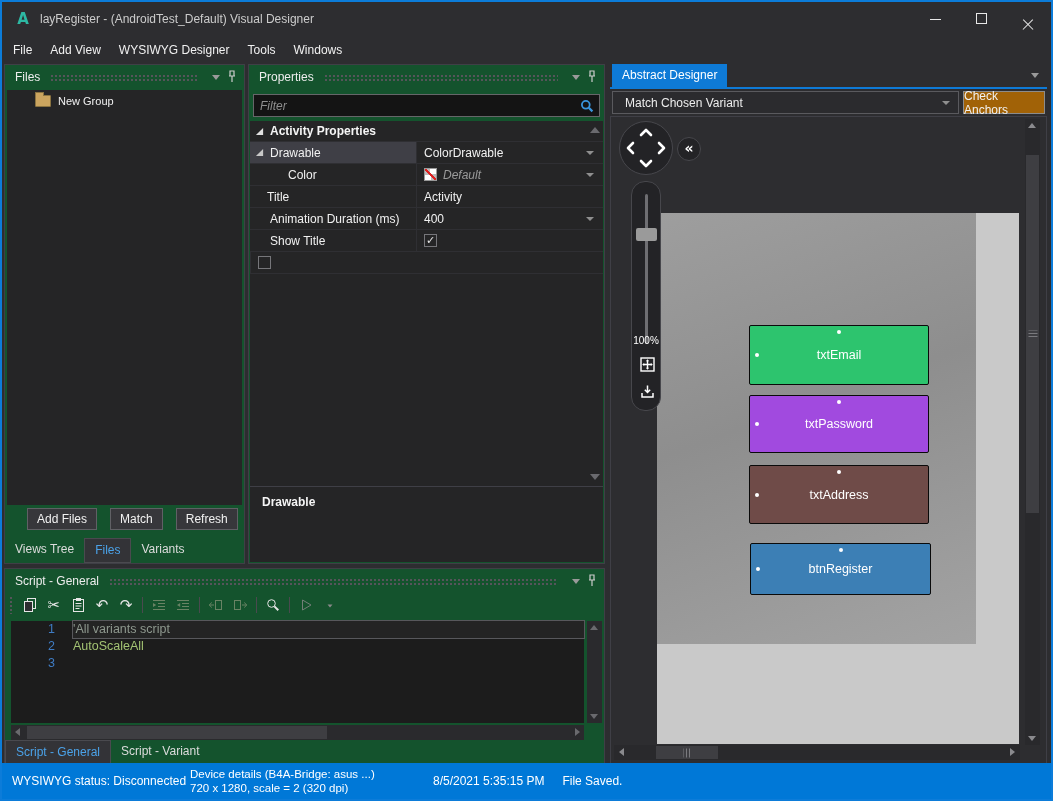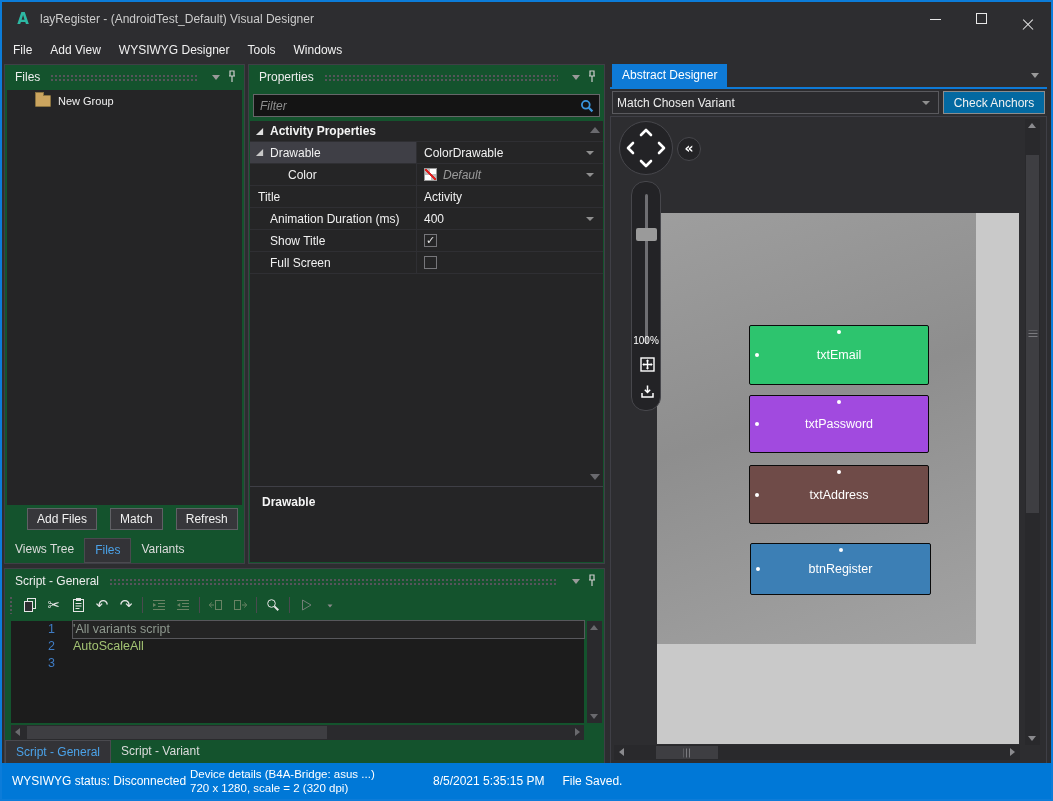--- a/index.html
+++ b/index.html
@@ -88,23 +88,23 @@
   .thumb{position:absolute;background:#3E3E42;}
   .script-tabs{bottom:0;height:25px;padding-top:1px;}
 
   
   .designer{position:absolute;left:608px;top:62px;width:437px;height:701px;background:#2D2D30;}
   .dz-tabrow{position:absolute;left:0;top:0;right:0;height:23px;}
   .dz-tab{position:absolute;left:2px;top:0;height:23px;background:#0E7AD6;color:#FFF;font-size:12px;padding:4px 10px;}
   .dz-underline{position:absolute;left:0;top:23px;right:0;height:2px;background:#0E7AD6;}
   .dz-caret{position:absolute;right:8px;top:9px;width:0;height:0;border-left:4px solid transparent;border-right:4px solid transparent;border-top:5px solid #9A9A9A;}
   .dz-controls{position:absolute;left:2px;top:27px;right:2px;height:23px;display:flex;gap:4px;}
-  .variant-combo{flex:1;background:#2B2B2E;border:1px solid #5A5A5E;color:#EDEDED;font-size:12px;display:flex;align-items:center;padding:0 4px;position:relative;}
+  .variant-combo{flex:1;background:#2B2B2E;border:1px solid #5A5A5E;color:#EDEDED;font-size:12px;display:flex;align-items:center;padding:0 12px;position:relative;}
   .variant-combo .dd{position:absolute;right:8px;top:9px;width:0;height:0;border-left:4px solid transparent;border-right:4px solid transparent;border-top:4px solid #8F8F8F;}
-  .anchors-btn{width:102px;background:#0369a1;border:1px solid #8C8C8C;color:#F1F1F1;font-size:12px;display:flex;align-items:center;justify-content:center;}
+  .anchors-btn{width:82px;background:#a16207;border:1px solid #8C8C8C;color:#F1F1F1;font-size:12px;display:flex;align-items:center;justify-content:center;}
   .canvas{position:absolute;left:0;top:52px;right:0;bottom:0;background:#2D2D30;border:1px solid #3F3F46;overflow:hidden;}
   .gray-light{position:absolute;left:46px;top:96px;width:362px;height:531px;background:#C9C9C9;}
   .gray-dark{position:absolute;left:46px;top:96px;width:319px;height:431px;background:linear-gradient(160deg,#9E9E9E 0%,#8E8E8E 45%,#A3A3A3 100%);}
   .dview{position:absolute;border:1.5px solid #0A0A0A;border-radius:2px;display:flex;align-items:center;justify-content:center;color:#FFF;font-size:12.5px;}
   .dview:before{content:"";position:absolute;top:4px;left:50%;width:4px;height:4px;margin-left:-2px;border-radius:50%;background:#FFF;}
   .dview:after{content:"";position:absolute;left:5px;top:50%;width:4px;height:4px;margin-top:-2px;border-radius:50%;background:#FFF;}
   .dpad{position:absolute;left:8px;top:4px;width:54px;height:54px;border-radius:50%;background:#232326;border:1px solid #47474C;}
   .collapse-btn{position:absolute;left:66px;top:20px;width:24px;height:24px;border-radius:50%;background:#232326;border:1px solid #47474C;color:#FFF;text-align:center;line-height:21px;font-size:14px;font-weight:bold;}
   .sliderbox{position:absolute;left:20px;top:64px;width:30px;height:230px;background:#232326;border:1px solid #47474C;border-radius:14px;}
   .slider-track{position:absolute;left:13px;top:12px;width:3px;height:150px;background:#6E6E72;border-radius:2px;}
@@ -225,21 +225,21 @@
             <div class="pname" style="padding-left: 38px;">
               <span>Color</span>
             </div>
             <div class="pval muted">
               <span class="swatch"></span>
               <span>Default</span>
               <span class="dd"></span>
             </div>
           </div>
           <div class="prow">
-            <div class="pname" style="padding-left: 8px;">
+            <div class="pname" style="padding-left: 17px;">
               <span>Title</span>
             </div>
             <div class="pval">
               <span>Activity</span>
             </div>
           </div>
           <div class="prow">
             <div class="pname" style="padding-left: 20px;">
               <span>Animation Duration (ms)</span>
             </div>
@@ -250,23 +250,20 @@
           </div>
           <div class="prow">
             <div class="pname" style="padding-left: 20px;">
               <span>Show Title</span>
             </div>
             <div class="pval">
               <span class="pcheck glyph">✓</span>
             </div>
           </div>
           <div class="prow">
-            <div class="pname" style="padding-left: 20px;">
-              <span>Full Screen</span>
-            </div>
             <div class="pval">
               <span class="pcheck glyph"></span>
             </div>
           </div>
         </div>
       <div class="grid-scroll-up"></div>
       <div class="grid-scroll-dn"></div>
     </div>
     <div class="pdesc">
       <div class="pdesc-title">Drawable</div>

